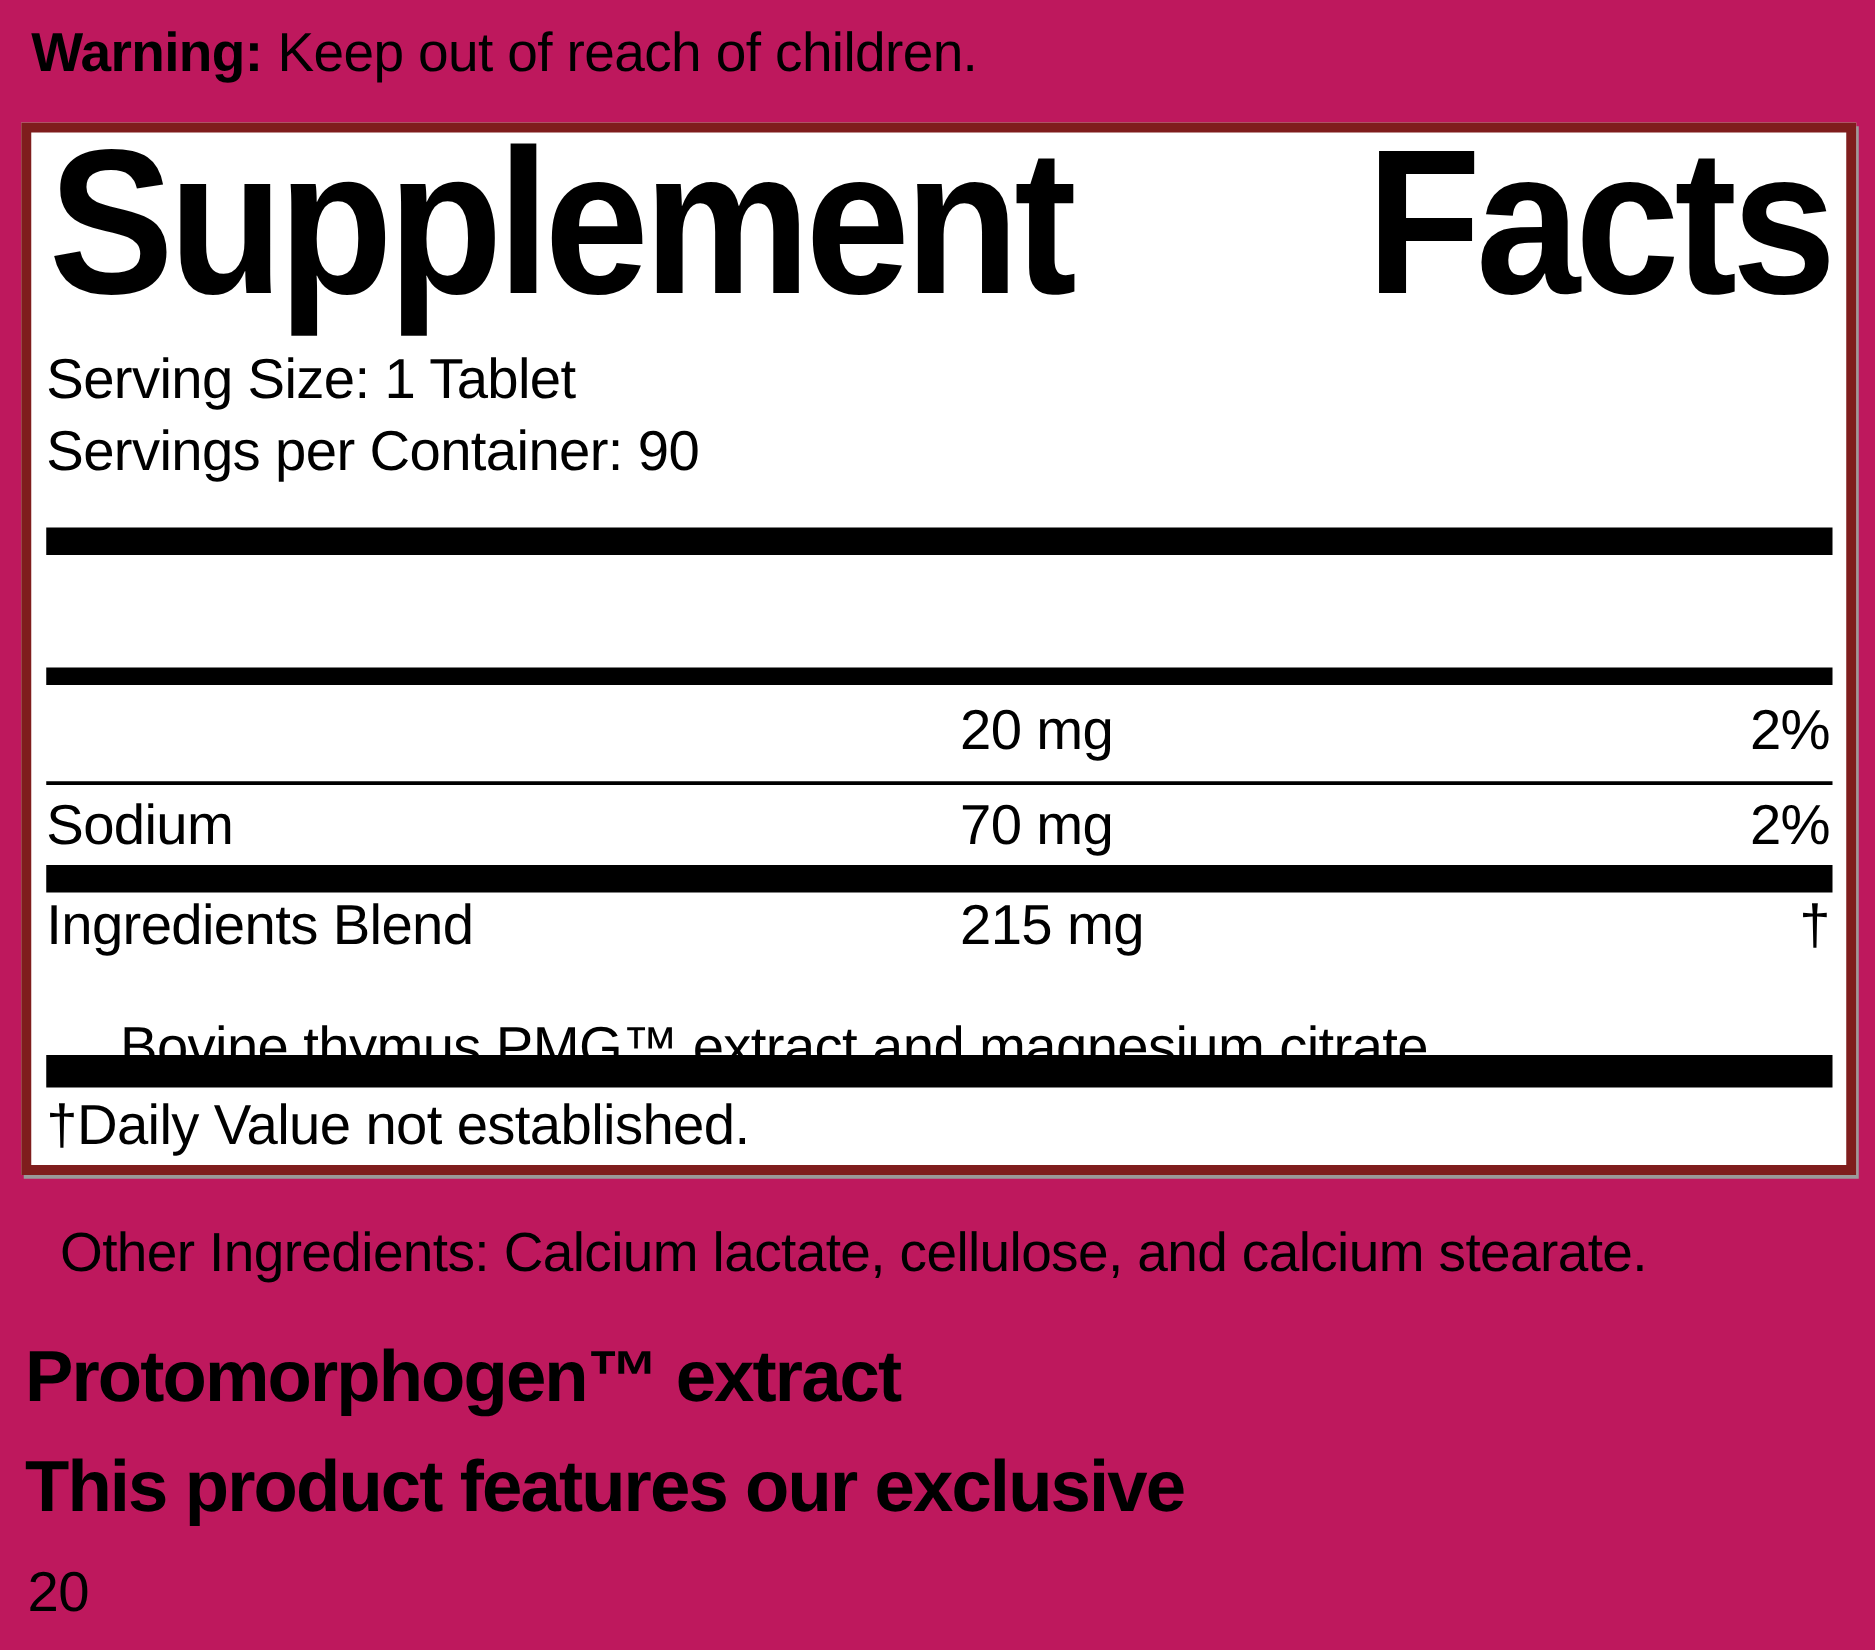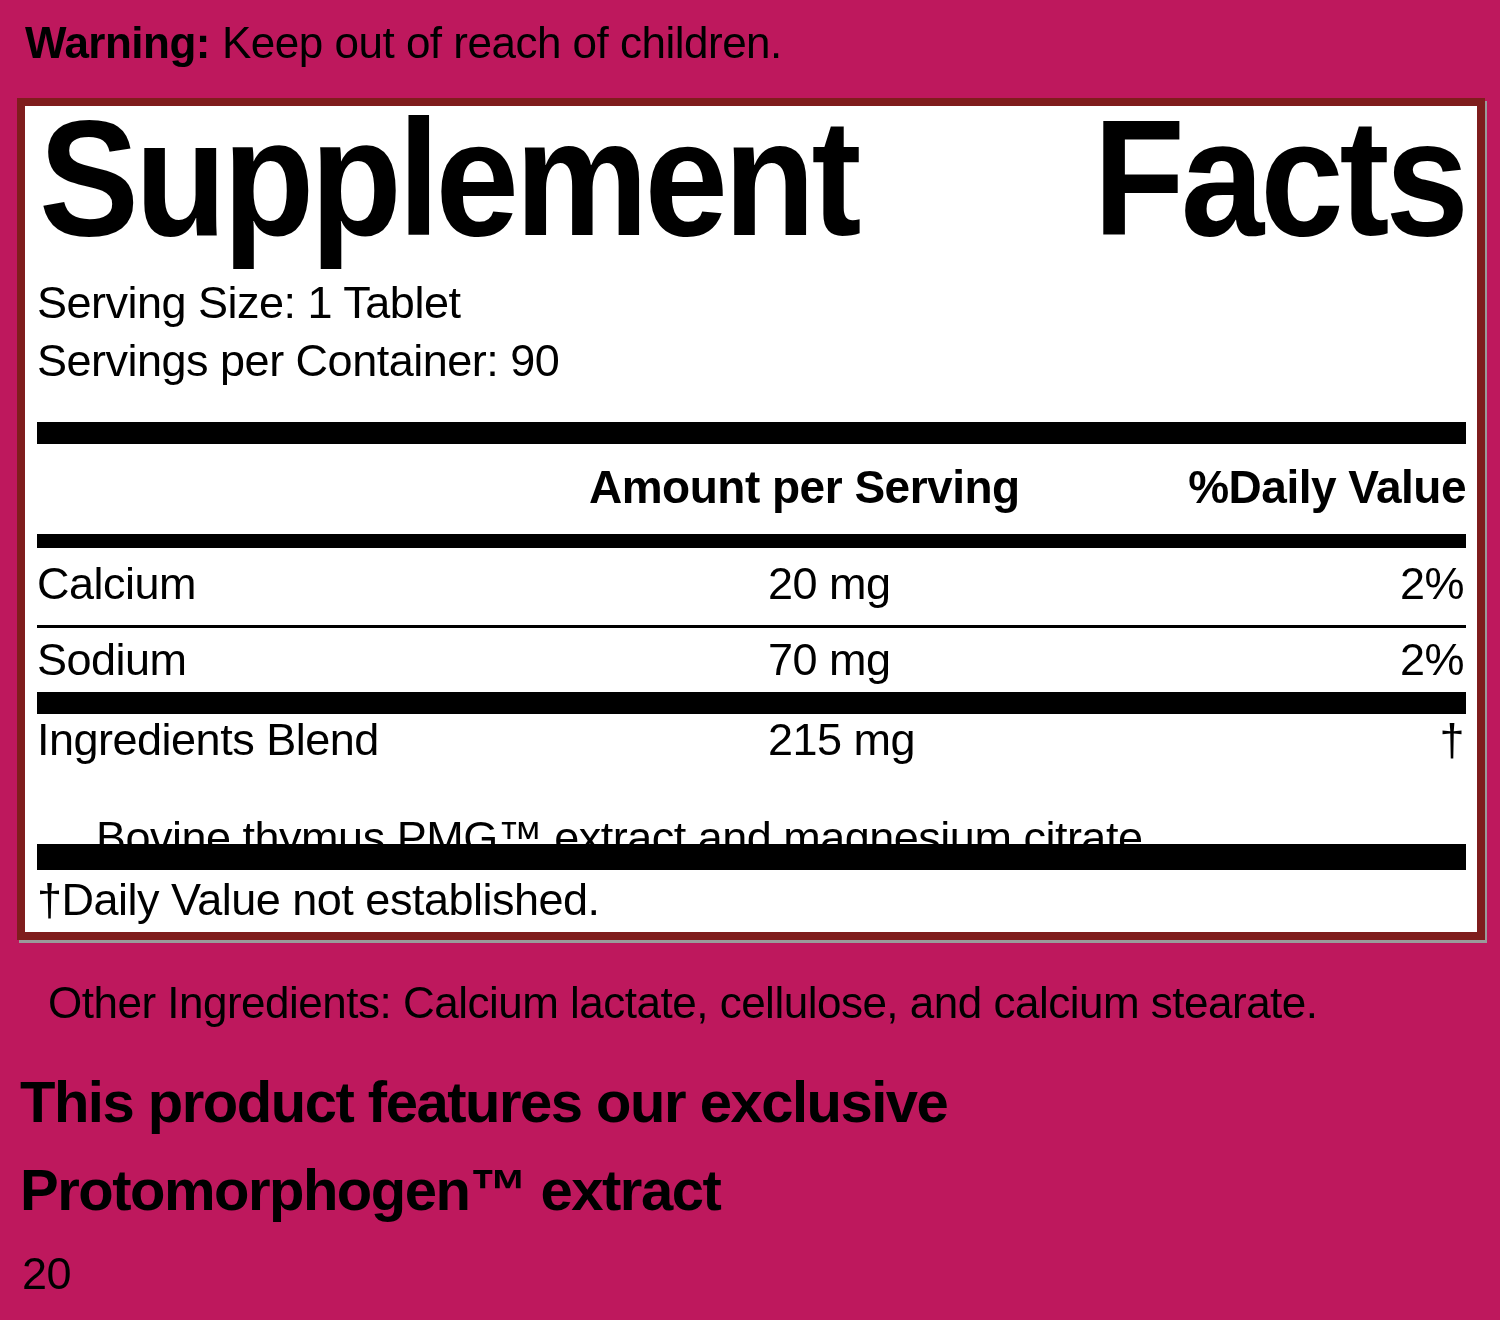--- a/index.html
+++ b/index.html
@@ -167,29 +167,24 @@
       <span>Facts</span>
     </div>
 
     <div class="serv-lines">
       <div>Serving Size: 1 Tablet</div>
       <div>Servings per Container: 90</div>
     </div>
 
     <div class="bar bar-1"></div>
 
-    <div class="hdr-row">
-      <span class="amt-hdr">Amount per Serving</span>
-      <span class="dv-hdr">%Daily Value</span>
-    </div>
 
     <div class="bar bar-2"></div>
 
     <div class="t-row row-calcium">
-      <span class="nm">Calcium</span>
       <span class="amt">20 mg</span>
       <span class="dv">2%</span>
     </div>
 
     <div class="rule-thin"></div>
 
     <div class="t-row row-sodium">
       <span class="nm">Sodium</span>
       <span class="amt">70 mg</span>
       <span class="dv">2%</span>
@@ -207,19 +202,19 @@
 
     <div class="bar bar-4"></div>
 
     <div class="footnote">†Daily Value not established.</div>
 
   </div>
 
   <div class="other-ingredients">Other Ingredients: Calcium lactate, cellulose, and calcium stearate.</div>
 
   <div class="feature-heading">
+    <div>Protomorphogen™ extract</div>
     <div>This product features our exclusive</div>
-    <div>Protomorphogen™ extract</div>
   </div>
 
   <div class="page-number">20</div>
 
 </div>
 
 </body></html>

